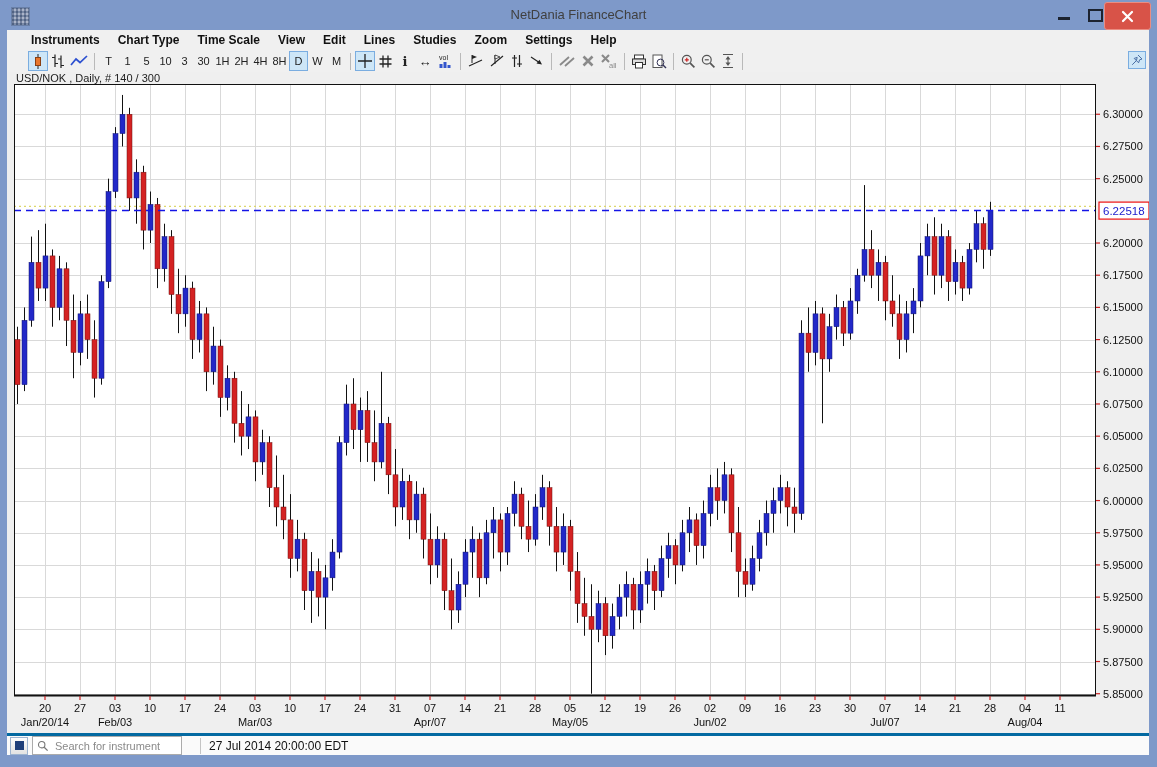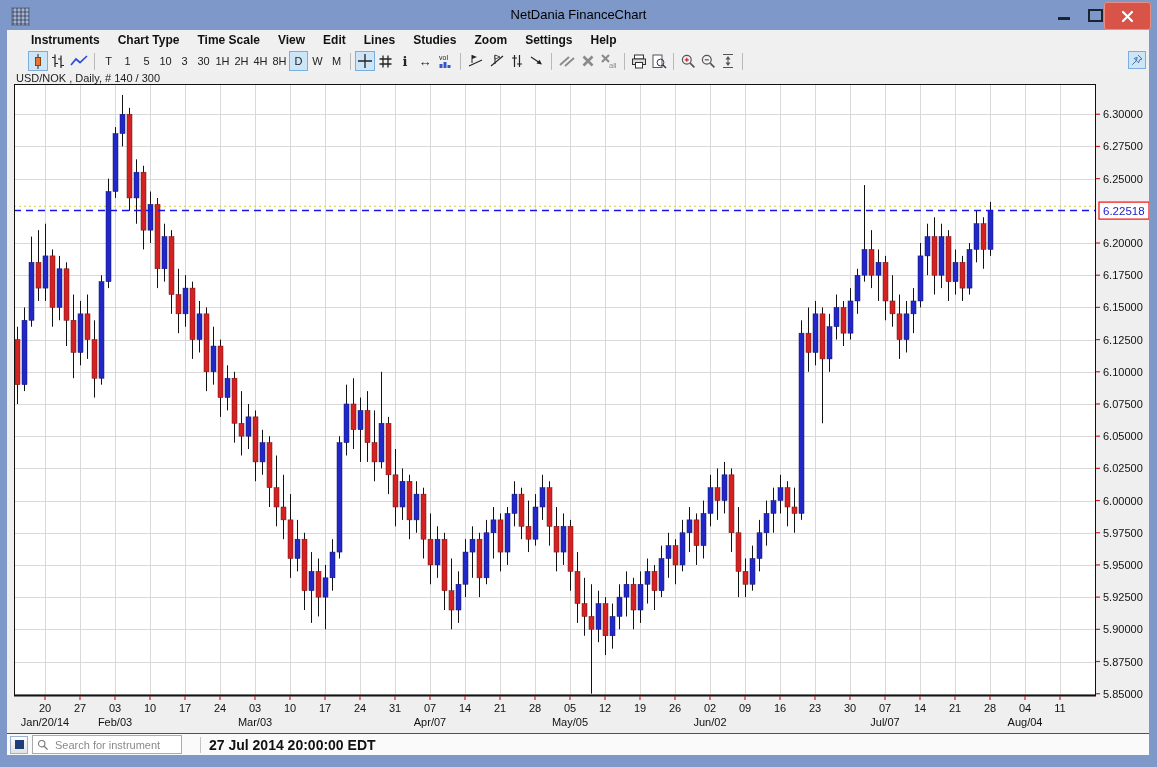--- a/index.html
+++ b/index.html
@@ -4,21 +4,21 @@
 <style>
   html,body{margin:0;padding:0;background:#555;}
   .window{position:relative;width:1157px;height:767px;background:#7e99c9;overflow:hidden;
           font-family:"Liberation Sans",sans-serif;-webkit-font-smoothing:antialiased;}
   
   .titlebar{position:absolute;left:0;top:0;width:100%;height:30px;}
   .app-icon{position:absolute;left:11px;top:7px;width:17px;height:17px;
             background-image:repeating-linear-gradient(0deg,#93a2ba 0 2px,#cdd3e0 2px 4px),
                              repeating-linear-gradient(90deg,#8d9bb3 0 2px,#d4d9e4 2px 4px);
             background-blend-mode:multiply;border:1px solid #6980a8;}
-  .title-text{position:absolute;left:0;right:0;top:7px;text-align:center;font-size:13px;color:#000000;}
+  .title-text{position:absolute;left:0;right:0;top:7px;text-align:center;font-size:13px;color:#404040;}
   .min-btn{position:absolute;right:84px;top:8px;width:18px;height:14px;cursor:default;}
   .min-glyph{position:absolute;left:3px;top:9px;width:12px;height:0;border-bottom:3px solid #1c2330;}
   .max-btn{position:absolute;right:54px;top:8px;width:18px;height:14px;}
   .max-glyph{position:absolute;left:3px;top:1px;width:11px;height:9px;border:2px solid #1c2330;background:transparent;}
   .close-btn{position:absolute;right:6px;top:2px;width:45px;height:26px;background:#d85348;
              border:1px solid #ea8d82;border-radius:3px;display:flex;align-items:center;justify-content:center;}
   
   .client{position:absolute;left:7px;top:30px;width:1142px;height:725px;background:#f0f0f0;}
   .menubar{position:absolute;left:0;top:0;width:100%;height:20px;display:flex;align-items:center;padding-left:15px;box-sizing:border-box;}
   .menu-item{font-weight:bold;font-size:12px;color:#111;padding:2px 9px;white-space:nowrap;cursor:default;}
@@ -29,31 +29,31 @@
   .tb-sep{width:1px;height:17px;background:#b9b9b9;margin:0 4px;}
   .glyph{font-size:13px;line-height:1;color:#222;}
   .pin-btn{position:absolute;right:5px;top:1px;width:18px;height:18px;background:#cde6f7;border:1px solid #7aade0;
            display:flex;align-items:center;justify-content:center;box-sizing:border-box;}
   
   .chart-panel{position:absolute;left:0;top:42px;width:1142px;height:661px;background:#efefef;}
   .symbol-label{position:absolute;left:9px;top:0px;font-size:11px;color:#222;z-index:2;}
   .chart-svg{position:absolute;left:0;top:0;}
   
   .statusbar{position:absolute;left:0;top:703px;width:1142px;height:22px;background:#fafafa;
-             border-top:1px solid #0369a1;display:flex;align-items:center;box-sizing:border-box;}
+             border-top:3px solid #0369a1;display:flex;align-items:center;box-sizing:border-box;}
   .panel-toggle{width:18px;height:18px;margin-left:3px;background:linear-gradient(#fdfdfd,#e2e2e2);
                 border:1px solid #9db4d0;display:flex;align-items:center;justify-content:center;box-sizing:border-box;}
   .panel-toggle-inner{width:9px;height:9px;background:#1f3f7a;}
   .search-box{display:flex;align-items:center;width:150px;height:19px;background:#fff;border:1px solid #ababab;
               margin-left:4px;padding:0 4px;gap:4px;box-sizing:border-box;}
   .search-input{border:none;outline:none;flex:1;font-size:11px;color:#444;background:transparent;
                 font-family:"Liberation Sans",sans-serif;min-width:0;}
   .search-input::placeholder{color:#8a8a8a;}
   .status-sep{width:1px;height:16px;background:#c4c4c4;margin-left:18px;margin-right:8px;}
-  .timestamp{font-size:14px;font-weight:bold;color:#111;}
+  .timestamp{font-size:12px;font-weight:normal;color:#111;}
 </style>
 </head>
 <body>
 
 <div class="window">
 
   <div class="titlebar">
     <div class="app-icon"></div>
     <div class="title-text">NetDania FinanceChart</div>
     <div class="min-btn">

